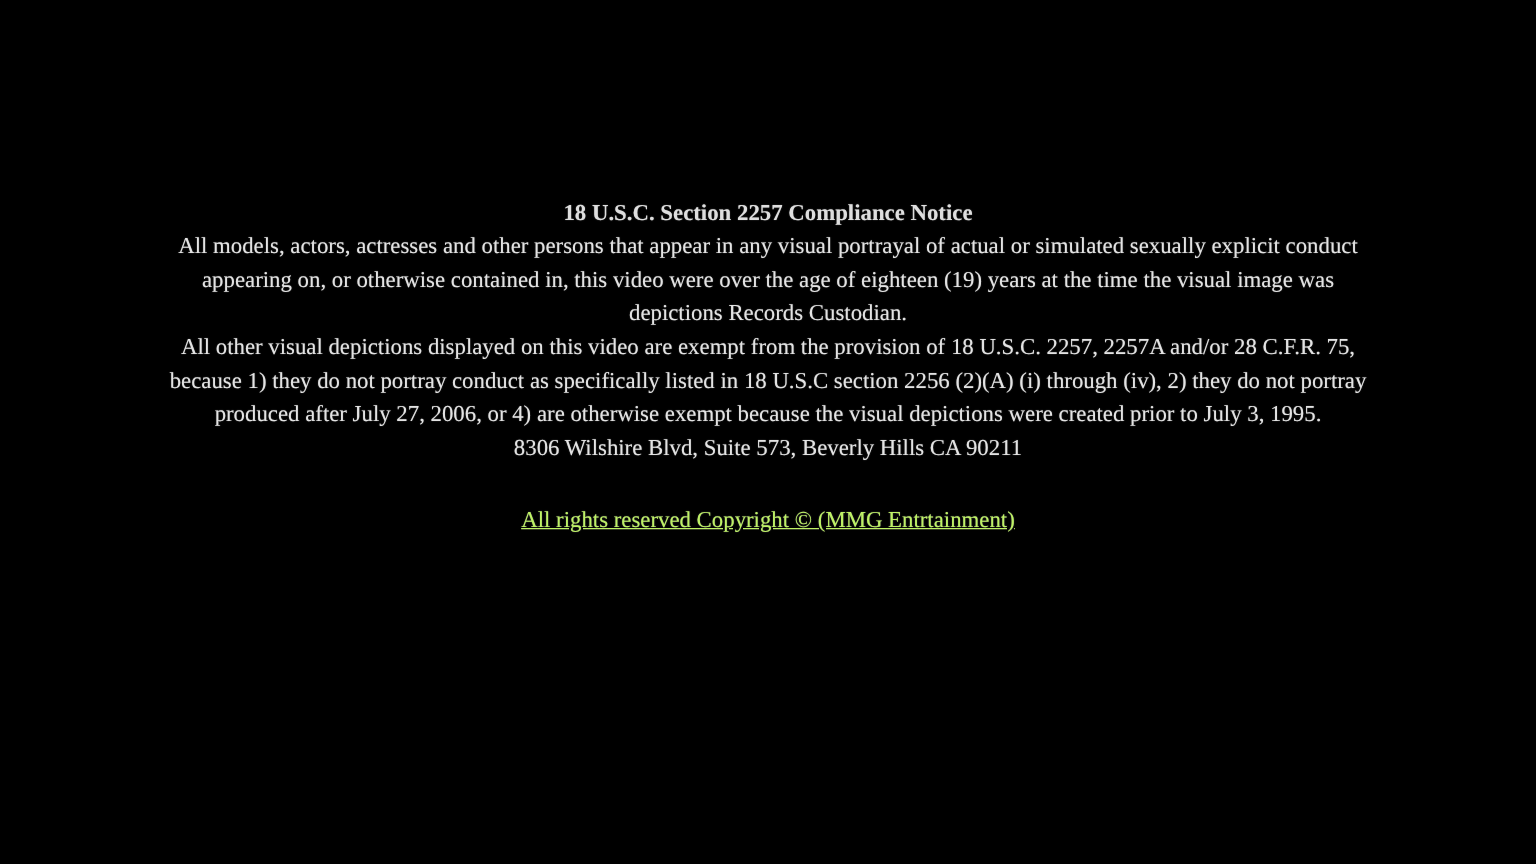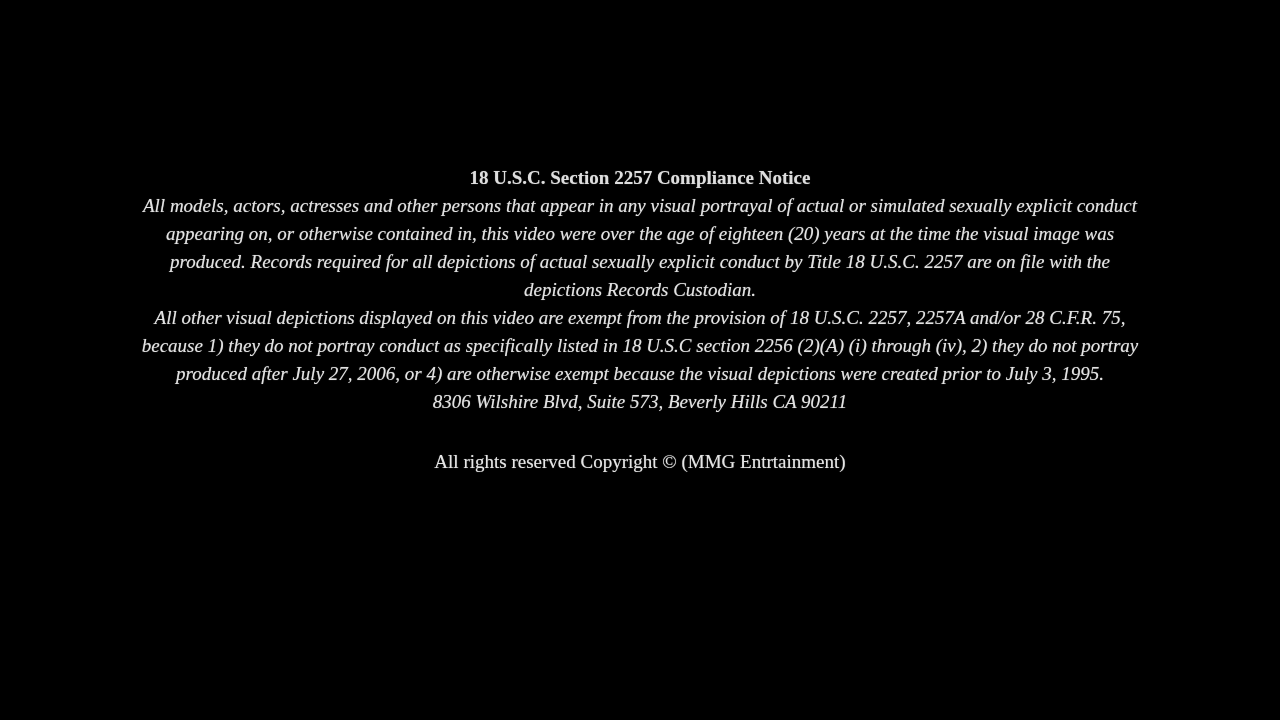--- a/index.html
+++ b/index.html
@@ -26,37 +26,36 @@
     line-height: 28px;
     text-shadow: 0 0 1px rgba(255,255,255,0.45);
   }
   .notice-title {
     font-weight: bold;
     color: #dedede;
     white-space: nowrap;
   }
   .notice-line {
     white-space: nowrap;
-    font-style: italic;
   }
   .copyright-line {
     margin-top: 32px;
-    color: #e5e5e5;
+    color: #bef264;
     white-space: nowrap;
+    text-decoration: underline;
   }
 </style>
 </head>
 <body>
 
 <div class="frame">
   <div class="notice">
     <div class="notice-title">18 U.S.C. Section 2257 Compliance Notice</div>
     <div class="notice-line">All models, actors, actresses and other persons that appear in any visual portrayal of actual or simulated sexually explicit conduct</div>
-    <div class="notice-line">appearing on, or otherwise contained in, this video were over the age of eighteen (20) years at the time the visual image was</div>
-    <div class="notice-line">produced. Records required for all depictions of actual sexually explicit conduct by Title 18 U.S.C. 2257 are on file with the</div>
+    <div class="notice-line">appearing on, or otherwise contained in, this video were over the age of eighteen (19) years at the time the visual image was</div>
     <div class="notice-line">depictions Records Custodian.</div>
     <div class="notice-line">All other visual depictions displayed on this video are exempt from the provision of 18 U.S.C. 2257, 2257A and/or 28 C.F.R. 75,</div>
     <div class="notice-line">because 1) they do not portray conduct as specifically listed in 18 U.S.C section 2256 (2)(A) (i) through (iv), 2) they do not portray</div>
     <div class="notice-line">produced after July 27, 2006, or 4) are otherwise exempt because the visual depictions were created prior to July 3, 1995.</div>
     <div class="notice-line">8306 Wilshire Blvd, Suite 573, Beverly Hills CA 90211</div>
     <div class="copyright-line">All rights reserved Copyright © (MMG Entrtainment)</div>
   </div>
 </div>
 
 </body></html>

